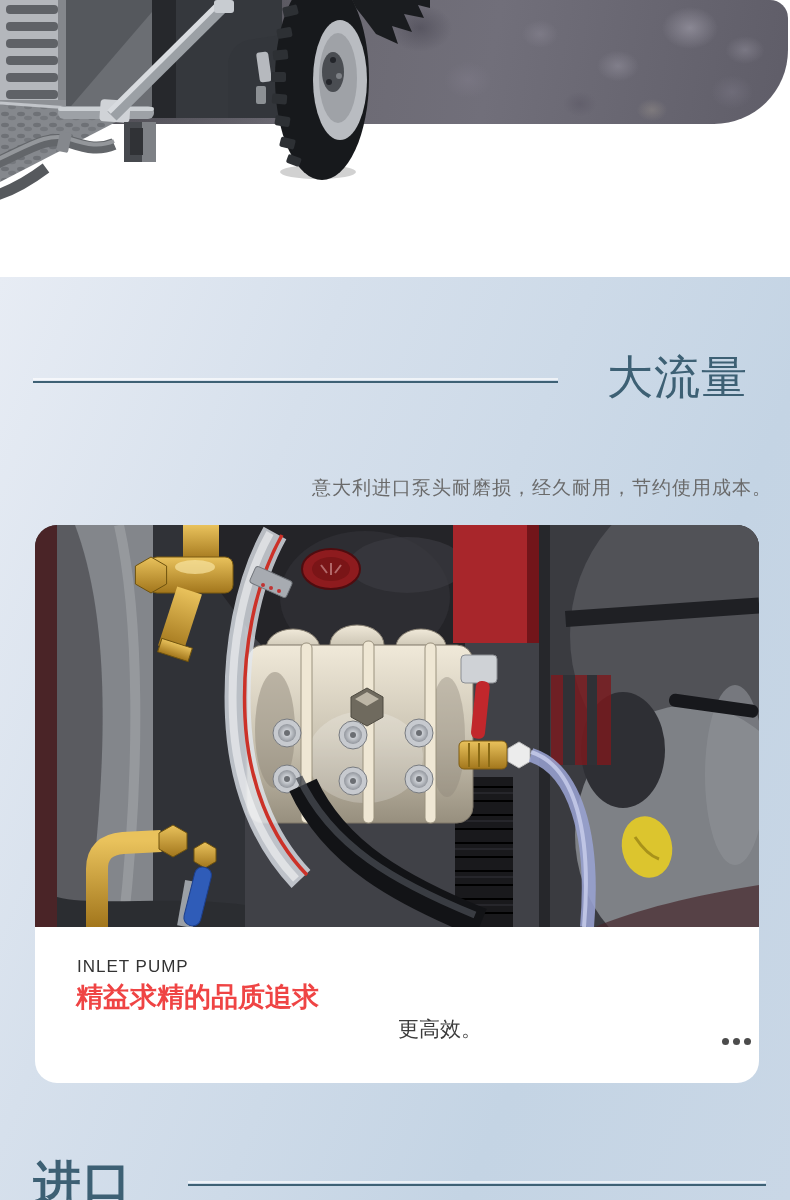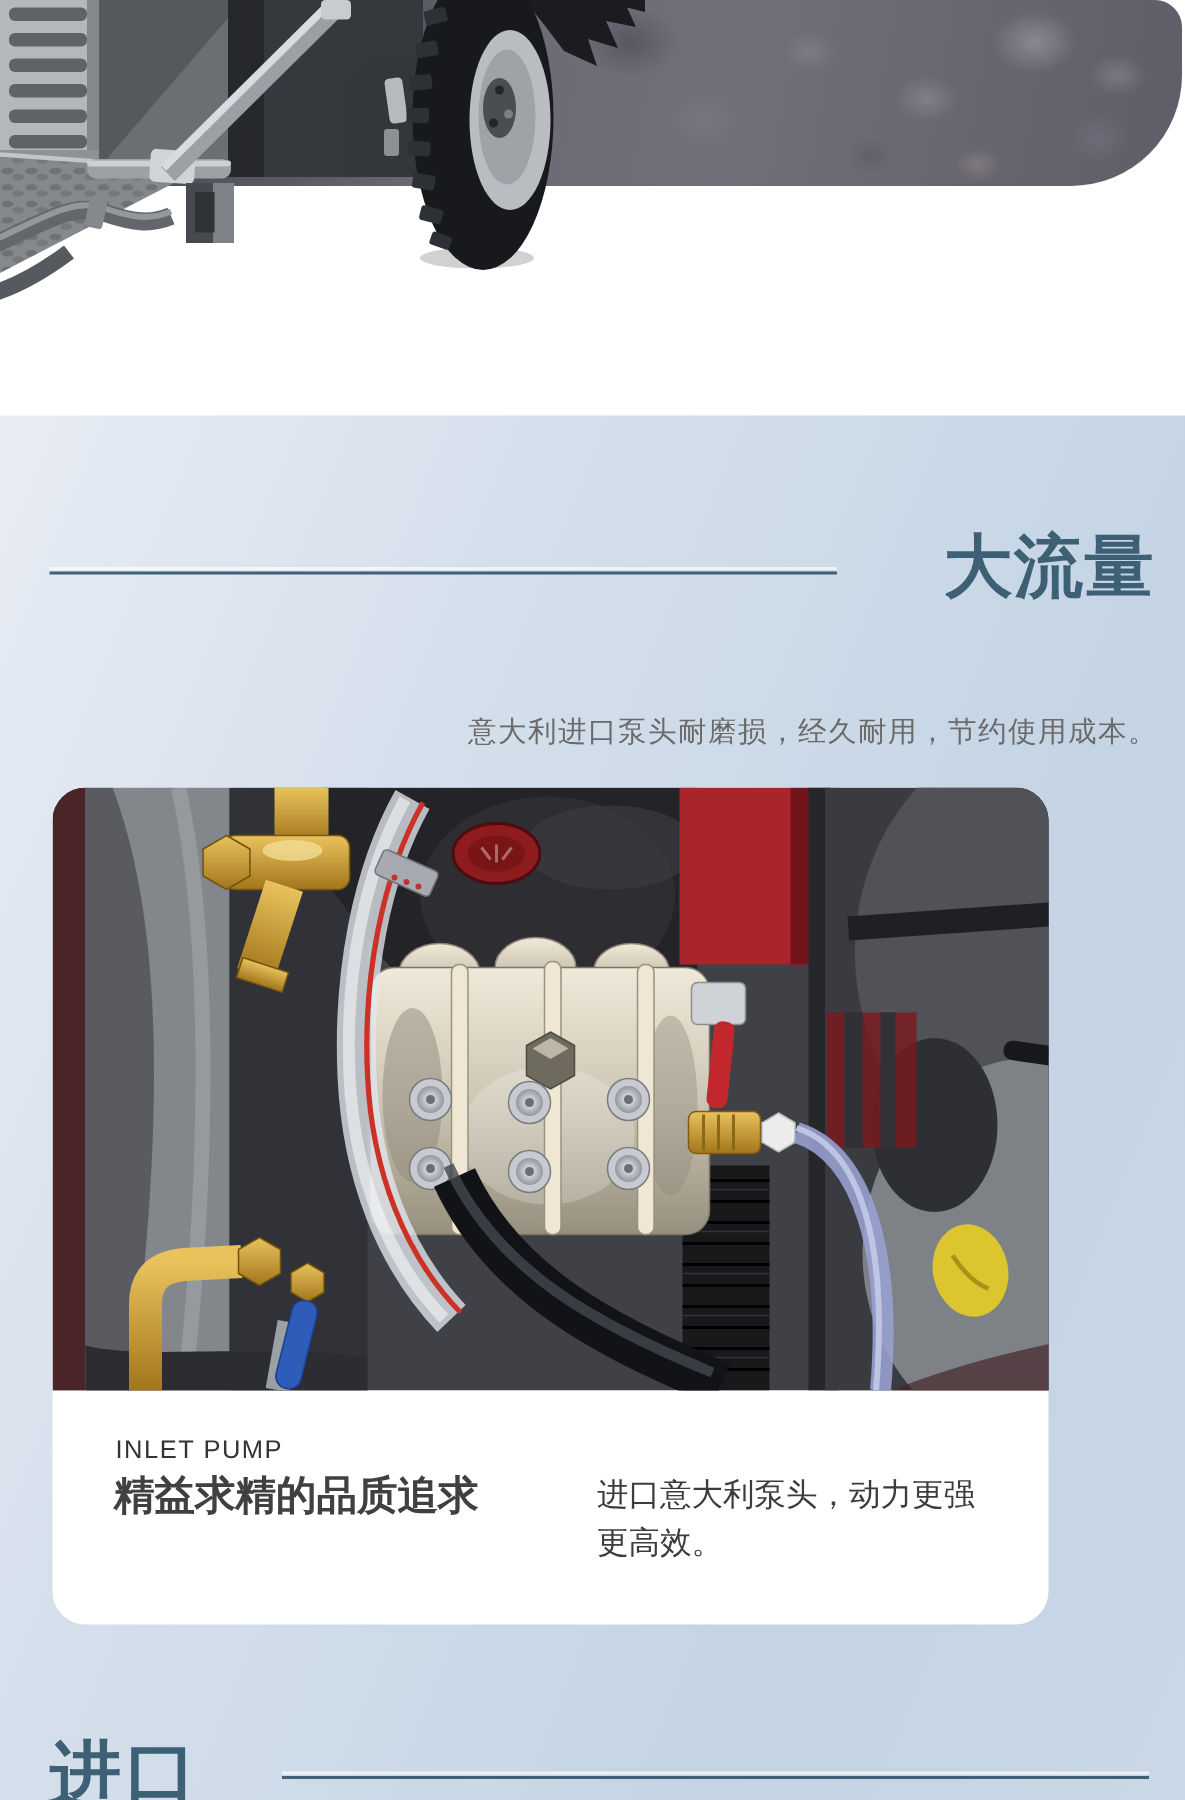--- a/index.html
+++ b/index.html
@@ -32,45 +32,45 @@
     position:absolute;left:0;top:277px;width:790px;height:923px;
     background:linear-gradient(112deg,#e7ecf4 0%,#d6e0ec 30%,#c4d4e4 72%,#c9d7e6 100%);
   }
   .deco-line{
     position:absolute;height:2px;background:#3e6175;
     box-shadow:0 -3px 0 rgba(255,255,255,.65);
   }
   .deco-line.top{left:33px;top:381px;width:525px;}
   .deco-line.bottom{left:188px;top:1184px;width:578px;}
   .sec-title{
-    position:absolute;right:20px;color:#3d6074;font-weight:bold;
+    position:absolute;right:42px;color:#3d6074;font-weight:normal;
     font-size:46px;line-height:1;letter-spacing:1px;white-space:nowrap;
   }
   .sec-title.l1{top:354px;}
   .sec-title.l2{top:406px;}
   .sec-subtitle{
     position:absolute;right:18px;top:475px;color:#6a6a6a;
     font-size:19px;letter-spacing:1px;white-space:nowrap;
   }
   .next-title{
     position:absolute;left:33px;top:1160px;color:#3d6074;font-weight:bold;
     font-size:48px;line-height:1;letter-spacing:2px;white-space:nowrap;
   }
   
   .card{
-    position:absolute;left:35px;top:525px;width:664px;height:558px;
+    position:absolute;left:35px;top:525px;width:724px;height:558px;
     background:#ffffff;border-radius:22px;overflow:hidden;
   }
   .pump-svg{position:absolute;left:0;top:0;display:block;}
   .card-tag{
     position:absolute;left:42px;top:432px;color:#333333;
     font-size:17px;letter-spacing:1px;white-space:nowrap;
   }
   .card-h{
-    position:absolute;left:41px;color:#404040;font-weight:bold;
+    position:absolute;left:41px;color:#ef4444;font-weight:bold;
     font-size:27px;line-height:1;white-space:nowrap;
   }
   .card-h.l1{top:459px;}
   .card-h.l2{top:492px;}
   .card-d{
     position:absolute;left:363px;color:#3c3c3c;
     font-size:21px;line-height:1;white-space:nowrap;
   }
   .card-d.l1{top:461px;}
   .card-d.l2{top:493px;text-align:right;}
@@ -315,21 +315,20 @@
       <path d="M170,317 L181,323.5 L181,336.5 L170,343 L159,336.5 L159,323.5 Z" fill="url(#brass)" stroke="#6e520e"></path>
       <rect x="146" y="356" width="16" height="46" fill="#9ba0a6" transform="rotate(10 154 379)"></rect>
       <rect x="160" y="342" width="17" height="60" rx="8" fill="#2f5cb8" stroke="#1d3f8c" transform="rotate(14 168 348)"></rect>
 
       <path d="M268,260 C300,330 368,366 446,398" fill="none" stroke="#121316" stroke-width="30"></path>
       <path d="M264,252 C296,322 362,358 440,390" fill="none" stroke="#44474d" stroke-width="7" opacity="0.8"></path>
     </svg>
 
     <div class="card-tag">INLET PUMP</div>
     <div class="card-h l1">精益求精的品质追求</div>
-    <div class="card-d l1">进口意大利泵头，动力更强</div>
     <div class="card-d l2">更高效。</div>
     <div class="dots">
       <i></i>
       <i></i>
       <i></i>
     </div>
   </div>
 
   <div class="next-title">进口</div>
   <div class="deco-line bottom"></div>

